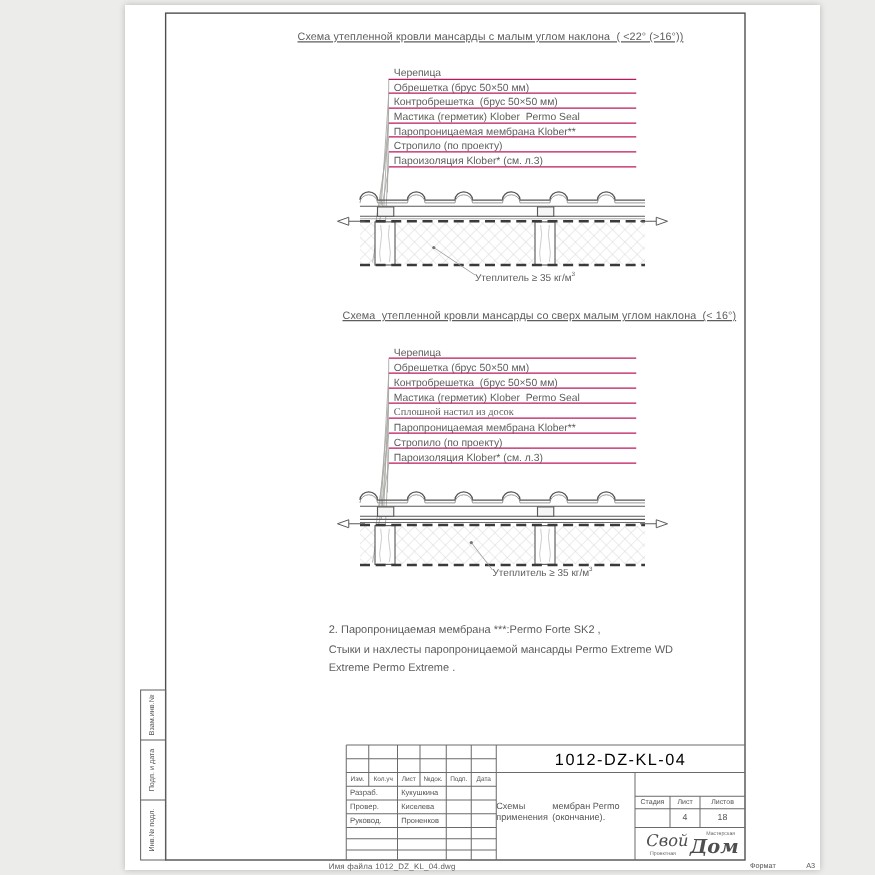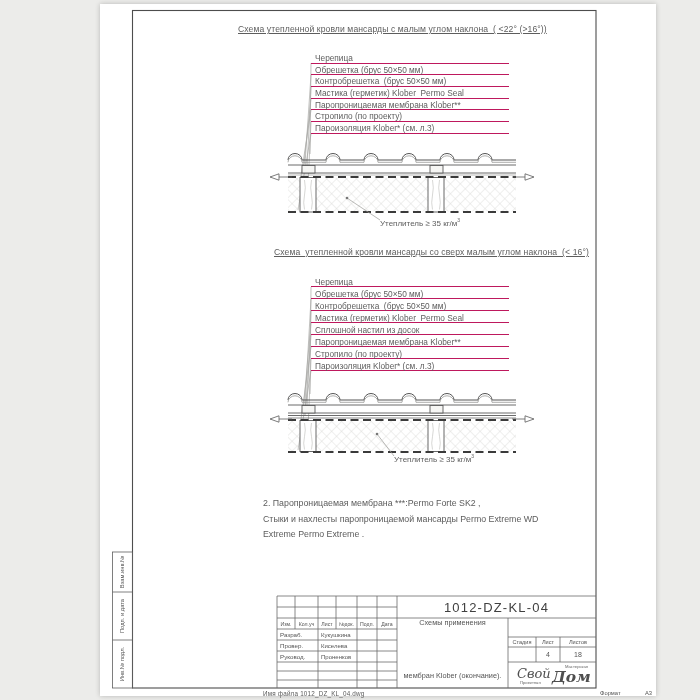--- a/index.html
+++ b/index.html
@@ -24,21 +24,21 @@
     border-bottom:1px solid #be185d;
     font-size:8.3px;color:#5d5d5d;
     padding-left:4px;box-sizing:border-box;line-height:10px;
   }
   .ins-label{font-size:8px;color:#5d5d5d;}
   .ins-label sup{font-size:5px;}
   .notes{left:263px;top:496px;width:310px;}
   .note-line{font-size:8.8px;line-height:15.7px;color:#5c5c5c;}
   .tb-text{color:#555;display:flex;align-items:center;justify-content:center;text-align:center;box-sizing:border-box;}
   .tb-left{justify-content:flex-start;}
-  .docnum{font-size:13px;letter-spacing:1.2px;color:#404040;}
+  .docnum{font-size:13px;letter-spacing:1.2px;color:#000000;}
   .side-cell{display:flex;align-items:center;justify-content:center;}
   .side-cell span{transform:rotate(-90deg);white-space:nowrap;font-size:5.8px;color:#555;}
   .logo-box{font-family:"DejaVu Serif",serif;color:#4f4f4f;}
   .logo-w1{font-style:italic;font-size:13px;}
   .logo-w2{font-style:italic;font-weight:bold;font-size:15.5px;}
   .logo-small{font-size:4.2px;font-family:"Liberation Sans",sans-serif;color:#666;}
   .fmt{font-size:5.8px;color:#555;}
   .footer-file{font-size:6.3px;color:#5a5a5a;letter-spacing:.2px;}
   svg{position:absolute;left:0;top:0;}
 </style>
@@ -194,21 +194,21 @@
 <div class="abs spec-label pre" style="top:123px;">Пароизоляция Klober* (см. л.3)</div>
 
 <div class="abs ins-label" style="left:380px;top:216.5px;"><span>Утеплитель ≥ 35 кг/м</span><sup>3</sup></div>
 
 <div class="abs scheme-title pre" style="left:238px;top:247px;margin-left:36px;">Схема  утепленной кровли мансарды со сверх малым углом наклона  (&lt; 16°)</div>
 
 <div class="abs spec-label pre" style="top:276.5px;">Черепица</div>
 <div class="abs spec-label pre" style="top:288.5px;">Обрешетка (брус 50×50 мм)</div>
 <div class="abs spec-label pre" style="top:300.5px;">Контробрешетка  (брус 50×50 мм)</div>
 <div class="abs spec-label pre" style="top:312.5px;">Мастика (герметик) Klober  Permo Seal</div>
-<div class="abs spec-label pre" style="top:324.5px;">Сплошной настил из досок</div>
+<div class="abs spec-label pre" style="top:324.5px;font-family:Liberation Serif, serif;">Сплошной настил из досок</div>
 <div class="abs spec-label pre" style="top:336.5px;">Паропроницаемая мембрана Klober**</div>
 <div class="abs spec-label pre" style="top:348.5px;">Стропило (по проекту)</div>
 <div class="abs spec-label pre" style="top:360.5px;">Пароизоляция Klober* (см. л.3)</div>
 
 <div class="abs ins-label" style="left:394px;top:452.5px;"><span>Утеплитель ≥ 35 кг/м</span><sup>3</sup></div>
 
 <div class="abs notes">
   <div class="note-line pre">2. Паропроницаемая мембрана ***:Permo Forte SK2 ,</div>
   <div class="note-line pre">Стыки и нахлесты паропроницаемой мансарды Permo Extreme WD</div>
   <div class="note-line pre">Extreme Permo Extreme .</div>
@@ -223,23 +223,23 @@
 <div class="abs tb-text" style="left:357px;top:618px;width:20px;height:11px;font-size:5.2px;">Подп.</div>
 <div class="abs tb-text" style="left:377px;top:618px;width:20px;height:11px;font-size:5.2px;">Дата</div>
 
 <div class="abs tb-text tb-left" style="left:280px;top:629px;width:38px;height:11px;font-size:6.2px;">Разраб.</div>
 <div class="abs tb-text tb-left" style="left:321px;top:629px;width:36px;height:11px;font-size:6px;">Кукушкина</div>
 <div class="abs tb-text tb-left" style="left:280px;top:640px;width:38px;height:11px;font-size:6.2px;">Провер.</div>
 <div class="abs tb-text tb-left" style="left:321px;top:640px;width:36px;height:11px;font-size:6px;">Киселева</div>
 <div class="abs tb-text tb-left" style="left:280px;top:651px;width:38px;height:11px;font-size:6.2px;">Руковод.</div>
 <div class="abs tb-text tb-left" style="left:321px;top:651px;width:36px;height:11px;font-size:6px;">Проненков</div>
 
-<div class="abs" style="left:397px;top:618px;width:111px;height:70px;display:flex;flex-direction:column;align-items:center;justify-content:space-between;padding-bottom:8px;box-sizing:border-box;">
+<div class="abs" style="left:397px;top:618px;width:111px;height:70px;display:flex;flex-direction:row;align-items:center;justify-content:space-between;padding-bottom:8px;box-sizing:border-box;">
   <div style="font-size:7.3px;line-height:9.5px;color:#555;">Схемы применения</div>
-  <div style="font-size:7.3px;line-height:9.5px;color:#555;">мембран Klober (окончание).</div>
+  <div style="font-size:7.3px;line-height:9.5px;color:#555;">мембран Permo (окончание).</div>
 </div>
 
 <div class="abs tb-text" style="left:508px;top:637px;width:28px;height:10px;font-size:5.6px;">Стадия</div>
 <div class="abs tb-text" style="left:536px;top:637px;width:24px;height:10px;font-size:5.6px;">Лист</div>
 <div class="abs tb-text" style="left:560px;top:637px;width:36px;height:10px;font-size:5.6px;">Листов</div>
 <div class="abs tb-text" style="left:508px;top:647px;width:28px;height:15px;font-size:7px;"></div>
 <div class="abs tb-text" style="left:536px;top:647px;width:24px;height:15px;font-size:7px;">4</div>
 <div class="abs tb-text" style="left:560px;top:647px;width:36px;height:15px;font-size:7px;">18</div>
 
 <div class="abs logo-box" style="left:508px;top:662px;width:88px;height:26px;">

